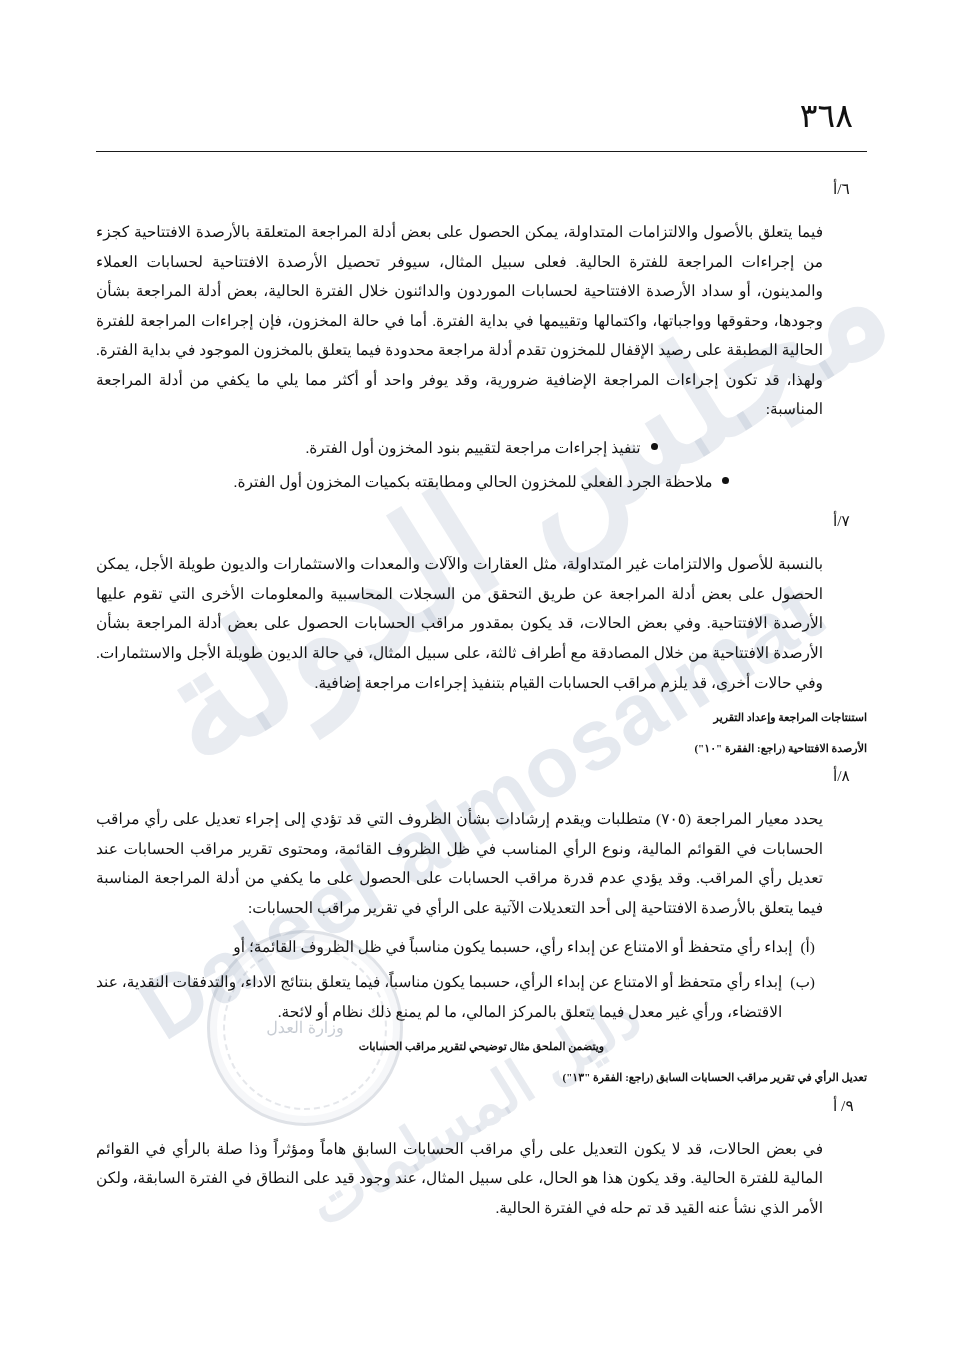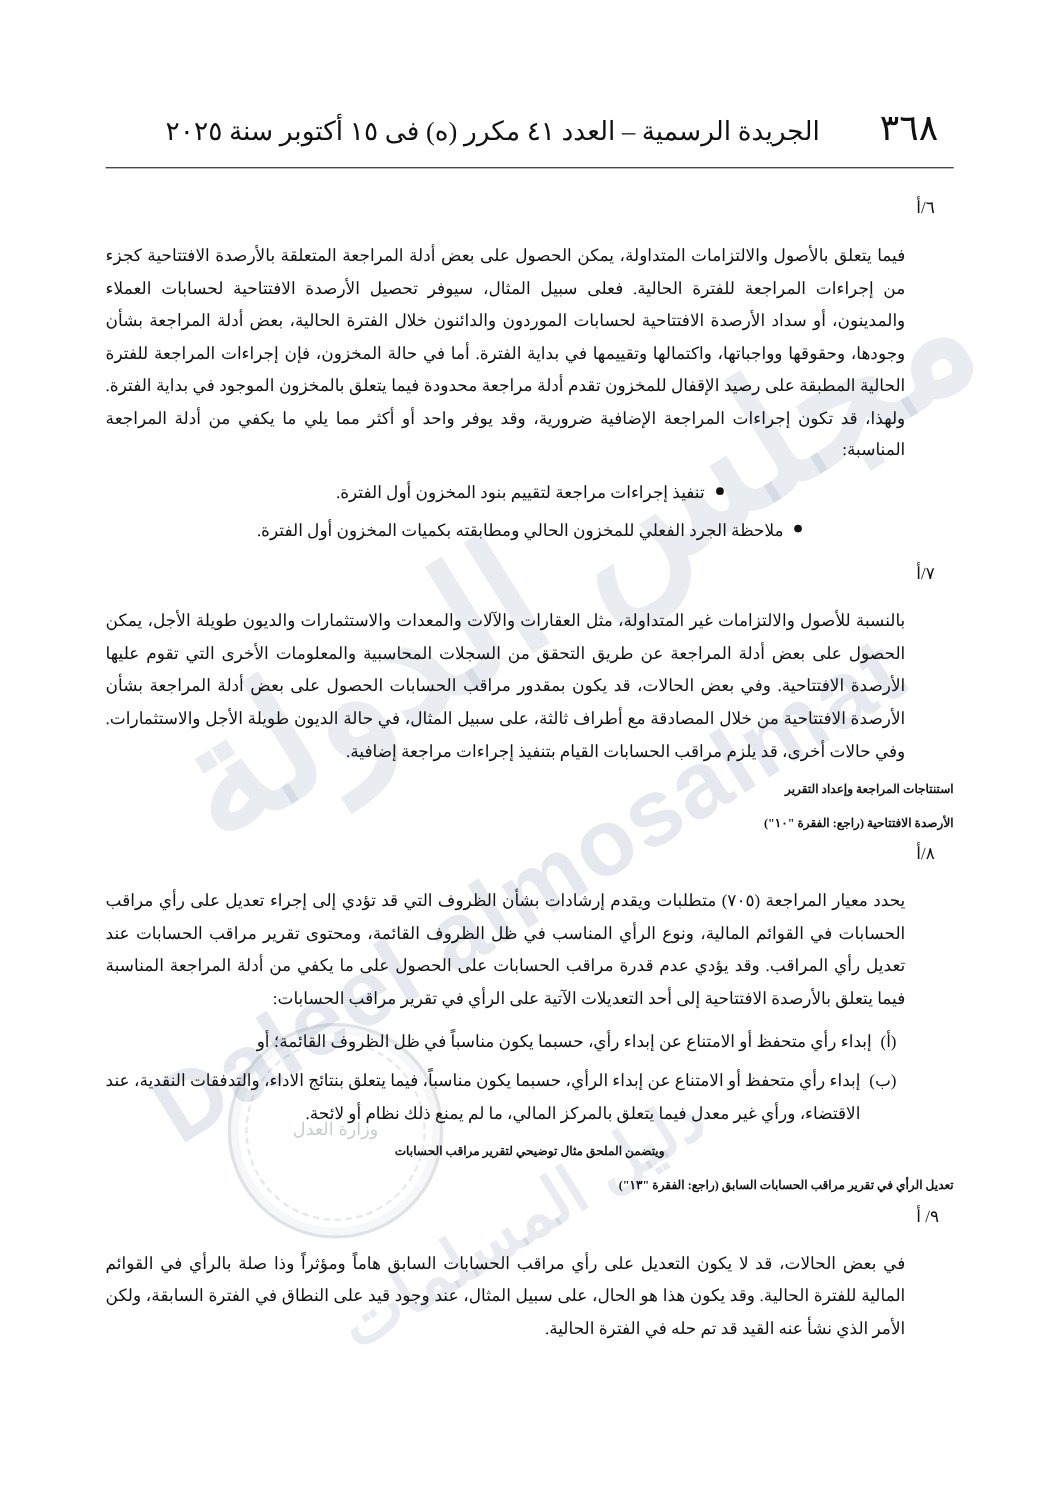--- a/index.html
+++ b/index.html
@@ -205,21 +205,20 @@
   <div class="wm-diag-text wm-arabic-small">دليل المسلمات</div>
   <div class="wm-seal">
     <div class="wm-seal-text">وزارة العدل</div>
   </div>
 </div>
 
 <div class="page">
 
   <div class="header">
     <div class="page-number">٣٦٨</div>
-    <div class="header-title">الجريدة الرسمية – العدد ٤١ مكرر (ه) فى ١٥ أكتوبر سنة ٢٠٢٥</div>
   </div>
   <div class="rule"></div>
 
   <div class="body">
 
     <div class="para-row">
       <div class="para-label">٦/أ</div>
       <div class="para-text">فيما يتعلق بالأصول والالتزامات المتداولة، يمكن الحصول على بعض أدلة المراجعة المتعلقة بالأرصدة الافتتاحية كجزء من إجراءات المراجعة للفترة الحالية. فعلى سبيل المثال، سيوفر تحصيل الأرصدة الافتتاحية لحسابات العملاء والمدينون، أو سداد الأرصدة الافتتاحية لحسابات الموردون والدائنون خلال الفترة الحالية، بعض أدلة المراجعة بشأن وجودها، وحقوقها وواجباتها، واكتمالها وتقييمها في بداية الفترة. أما في حالة المخزون، فإن إجراءات المراجعة للفترة الحالية المطبقة على رصيد الإقفال للمخزون تقدم أدلة مراجعة محدودة فيما يتعلق بالمخزون الموجود في بداية الفترة. ولهذا، قد تكون إجراءات المراجعة الإضافية ضرورية، وقد يوفر واحد أو أكثر مما يلي ما يكفي من أدلة المراجعة المناسبة:</div>
     </div>
 

